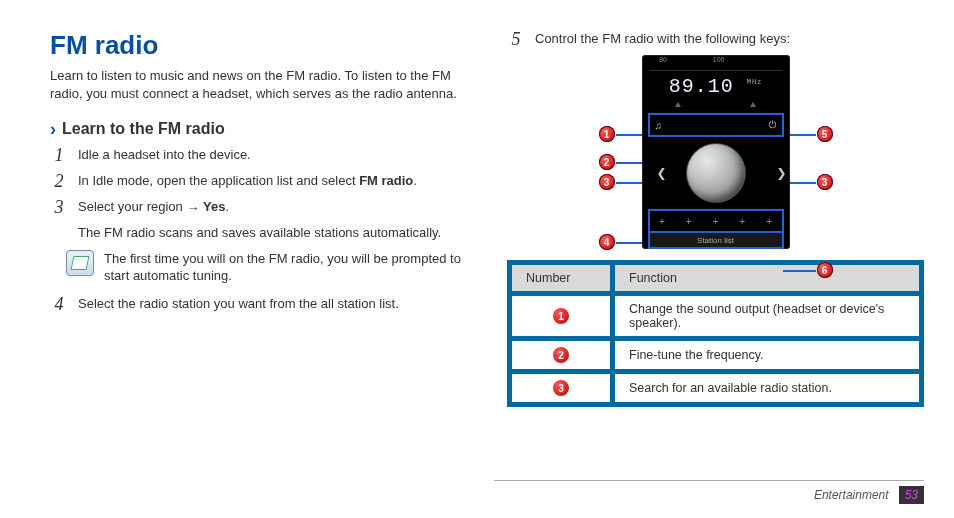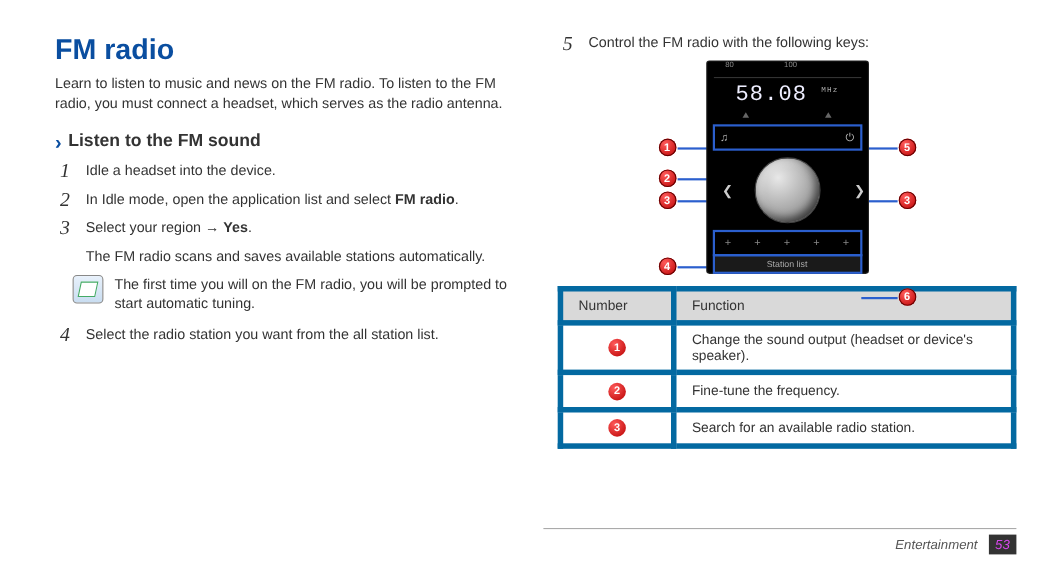--- a/index.html
+++ b/index.html
@@ -269,21 +269,21 @@
 <body>
 
 <div class="page">
 
   <div class="col">
     <h1 class="title">FM radio</h1>
     <div class="intro">Learn to listen to music and news on the FM radio. To listen to the FM radio, you must connect a headset, which serves as the radio antenna.</div>
 
     <div class="subhead">
       <span class="chev">›</span>
-      <span>Listen to the FM sound</span>
+      <span>Learn to the FM radio</span>
     </div>
 
     <div class="step">
       <div class="stepnum">1</div>
       <div class="stepbody">Idle a headset into the device.</div>
     </div>
 
     <div class="step">
       <div class="stepnum">2</div>
       <div class="stepbody">
@@ -333,21 +333,21 @@
       <div class="lead" style="right:-5px; top:126px; width:35px"></div>
       <div class="call" style="right:-22px; top:206px">6</div>
       <div class="lead" style="right:-5px; top:214px; width:33px"></div>
 
       <div class="radio-screen">
         <div class="scale">
           <span style="left:8%">80</span>
           <span style="left:48%">100</span>
         </div>
         <div class="freq">
-          <span>58.08</span>
+          <span>89.10</span>
           <span class="mhz">MHz</span>
         </div>
         <div class="tuner-row">
           <div class="tick" style="left:20%; border-bottom:5px solid #666"></div>
           <div class="tick" style="right:20%; border-bottom:5px solid #666"></div>
         </div>
         <div class="topbar">
           <span class="hp-icon">♫</span>
           <span class="pw-icon">⏻</span>
         </div>

